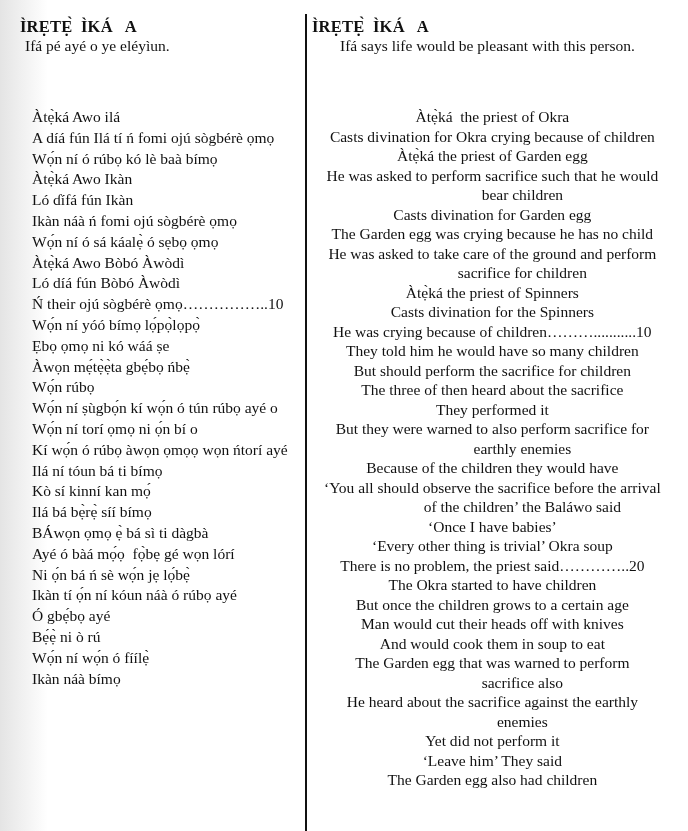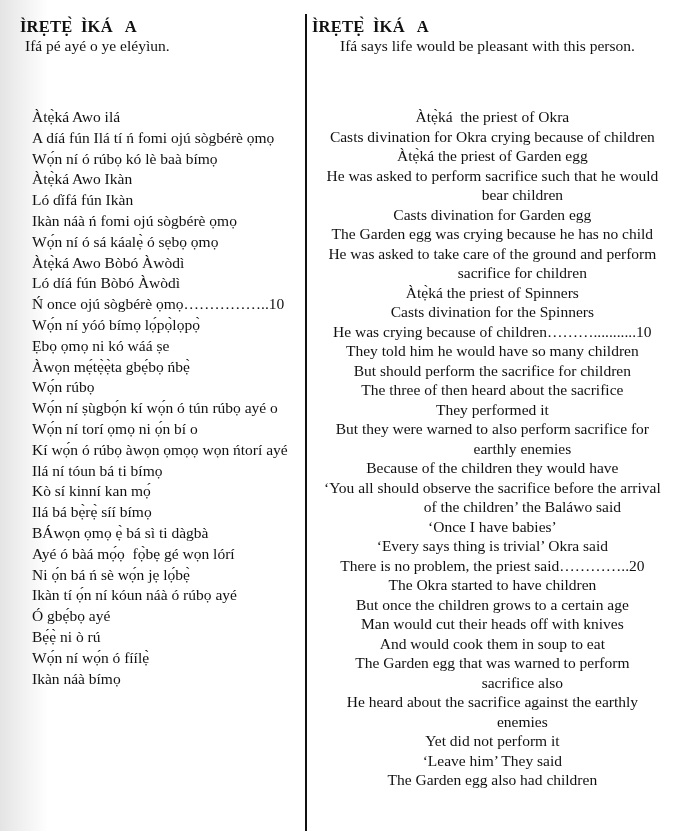--- a/index.html
+++ b/index.html
@@ -95,21 +95,21 @@
   <ul class="lines" id="left-lines">
       <li class="line">Àtẹ̀ká Awo ilá</li>
       <li class="line">A díá fún Ilá tí ń fomi ojú sògbérè ọmọ</li>
       <li class="line">Wọ́n ní ó rúbọ kó lè baà bímọ</li>
       <li class="line">Àtẹ̀ká Awo Ikàn</li>
       <li class="line">Ló ɗífá fún Ikàn</li>
       <li class="line">Ikàn náà ń fomi ojú sògbérè ọmọ</li>
       <li class="line">Wọ́n ní ó sá káalẹ̀ ó sẹbọ ọmọ</li>
       <li class="line">Àtẹ̀ká Awo Bòbó Àwòdì</li>
       <li class="line">Ló díá fún Bòbó Àwòdì</li>
-      <li class="line">Ń once ojú sògbérè ọmọ……………..10</li>
+      <li class="line">Ń their ojú sògbérè ọmọ……………..10</li>
       <li class="line">Wọ́n ní yóó bímọ lọ́pọ̀lọpọ̀</li>
       <li class="line">Ẹbọ ọmọ ni kó wáá ṣe</li>
       <li class="line">Àwọn mẹ́tẹ̀ẹ̀ta gbẹ́bọ ńbẹ̀</li>
       <li class="line">Wọ́n rúbọ</li>
       <li class="line">Wọ́n ní ṣùgbọ́n kí wọ́n ó tún rúbọ ayé o</li>
       <li class="line">Wọ́n ní torí ọmọ ni ọ́n bí o</li>
       <li class="line">Kí wọ́n ó rúbọ àwọn ọmọọ wọn ńtorí ayé</li>
       <li class="line">Ilá ní tóun bá ti bímọ</li>
       <li class="line">Kò sí kinní kan mọ́</li>
       <li class="line">Ilá bá bẹ̀rẹ̀ síí bímọ</li>
@@ -139,21 +139,21 @@
       <li class="line"><span>Casts divination for the Spinners</span></li>
       <li class="line"><span>He was crying because of children………...........10</span></li>
       <li class="line"><span>They told him he would have so many children</span></li>
       <li class="line"><span>But should perform the sacrifice for children</span></li>
       <li class="line"><span>The three of then heard about the sacrifice</span></li>
       <li class="line"><span>They performed it</span></li>
       <li class="line"><span>But they were warned to also perform sacrifice for</span><span class="cont">earthly enemies</span></li>
       <li class="line"><span>Because of the children they would have</span></li>
       <li class="line"><span>‘You all should observe the sacrifice before the arrival</span><span class="cont">of the children’ the Baláwo said</span></li>
       <li class="line"><span>‘Once I have babies’</span></li>
-      <li class="line"><span>‘Every says thing is trivial’ Okra said</span></li>
+      <li class="line"><span>‘Every other thing is trivial’ Okra soup</span></li>
       <li class="line"><span>There is no problem, the priest said…………..20</span></li>
       <li class="line"><span>The Okra started to have children</span></li>
       <li class="line"><span>But once the children grows to a certain age</span></li>
       <li class="line"><span>Man would cut their heads off with knives</span></li>
       <li class="line"><span>And would cook them in soup to eat</span></li>
       <li class="line"><span>The Garden egg that was warned to perform</span><span class="cont">sacrifice also</span></li>
       <li class="line"><span>He heard about the sacrifice against the earthly</span><span class="cont">enemies</span></li>
       <li class="line"><span>Yet did not perform it</span></li>
       <li class="line"><span>‘Leave him’ They said</span></li>
       <li class="line"><span>The Garden egg also had children</span></li>

